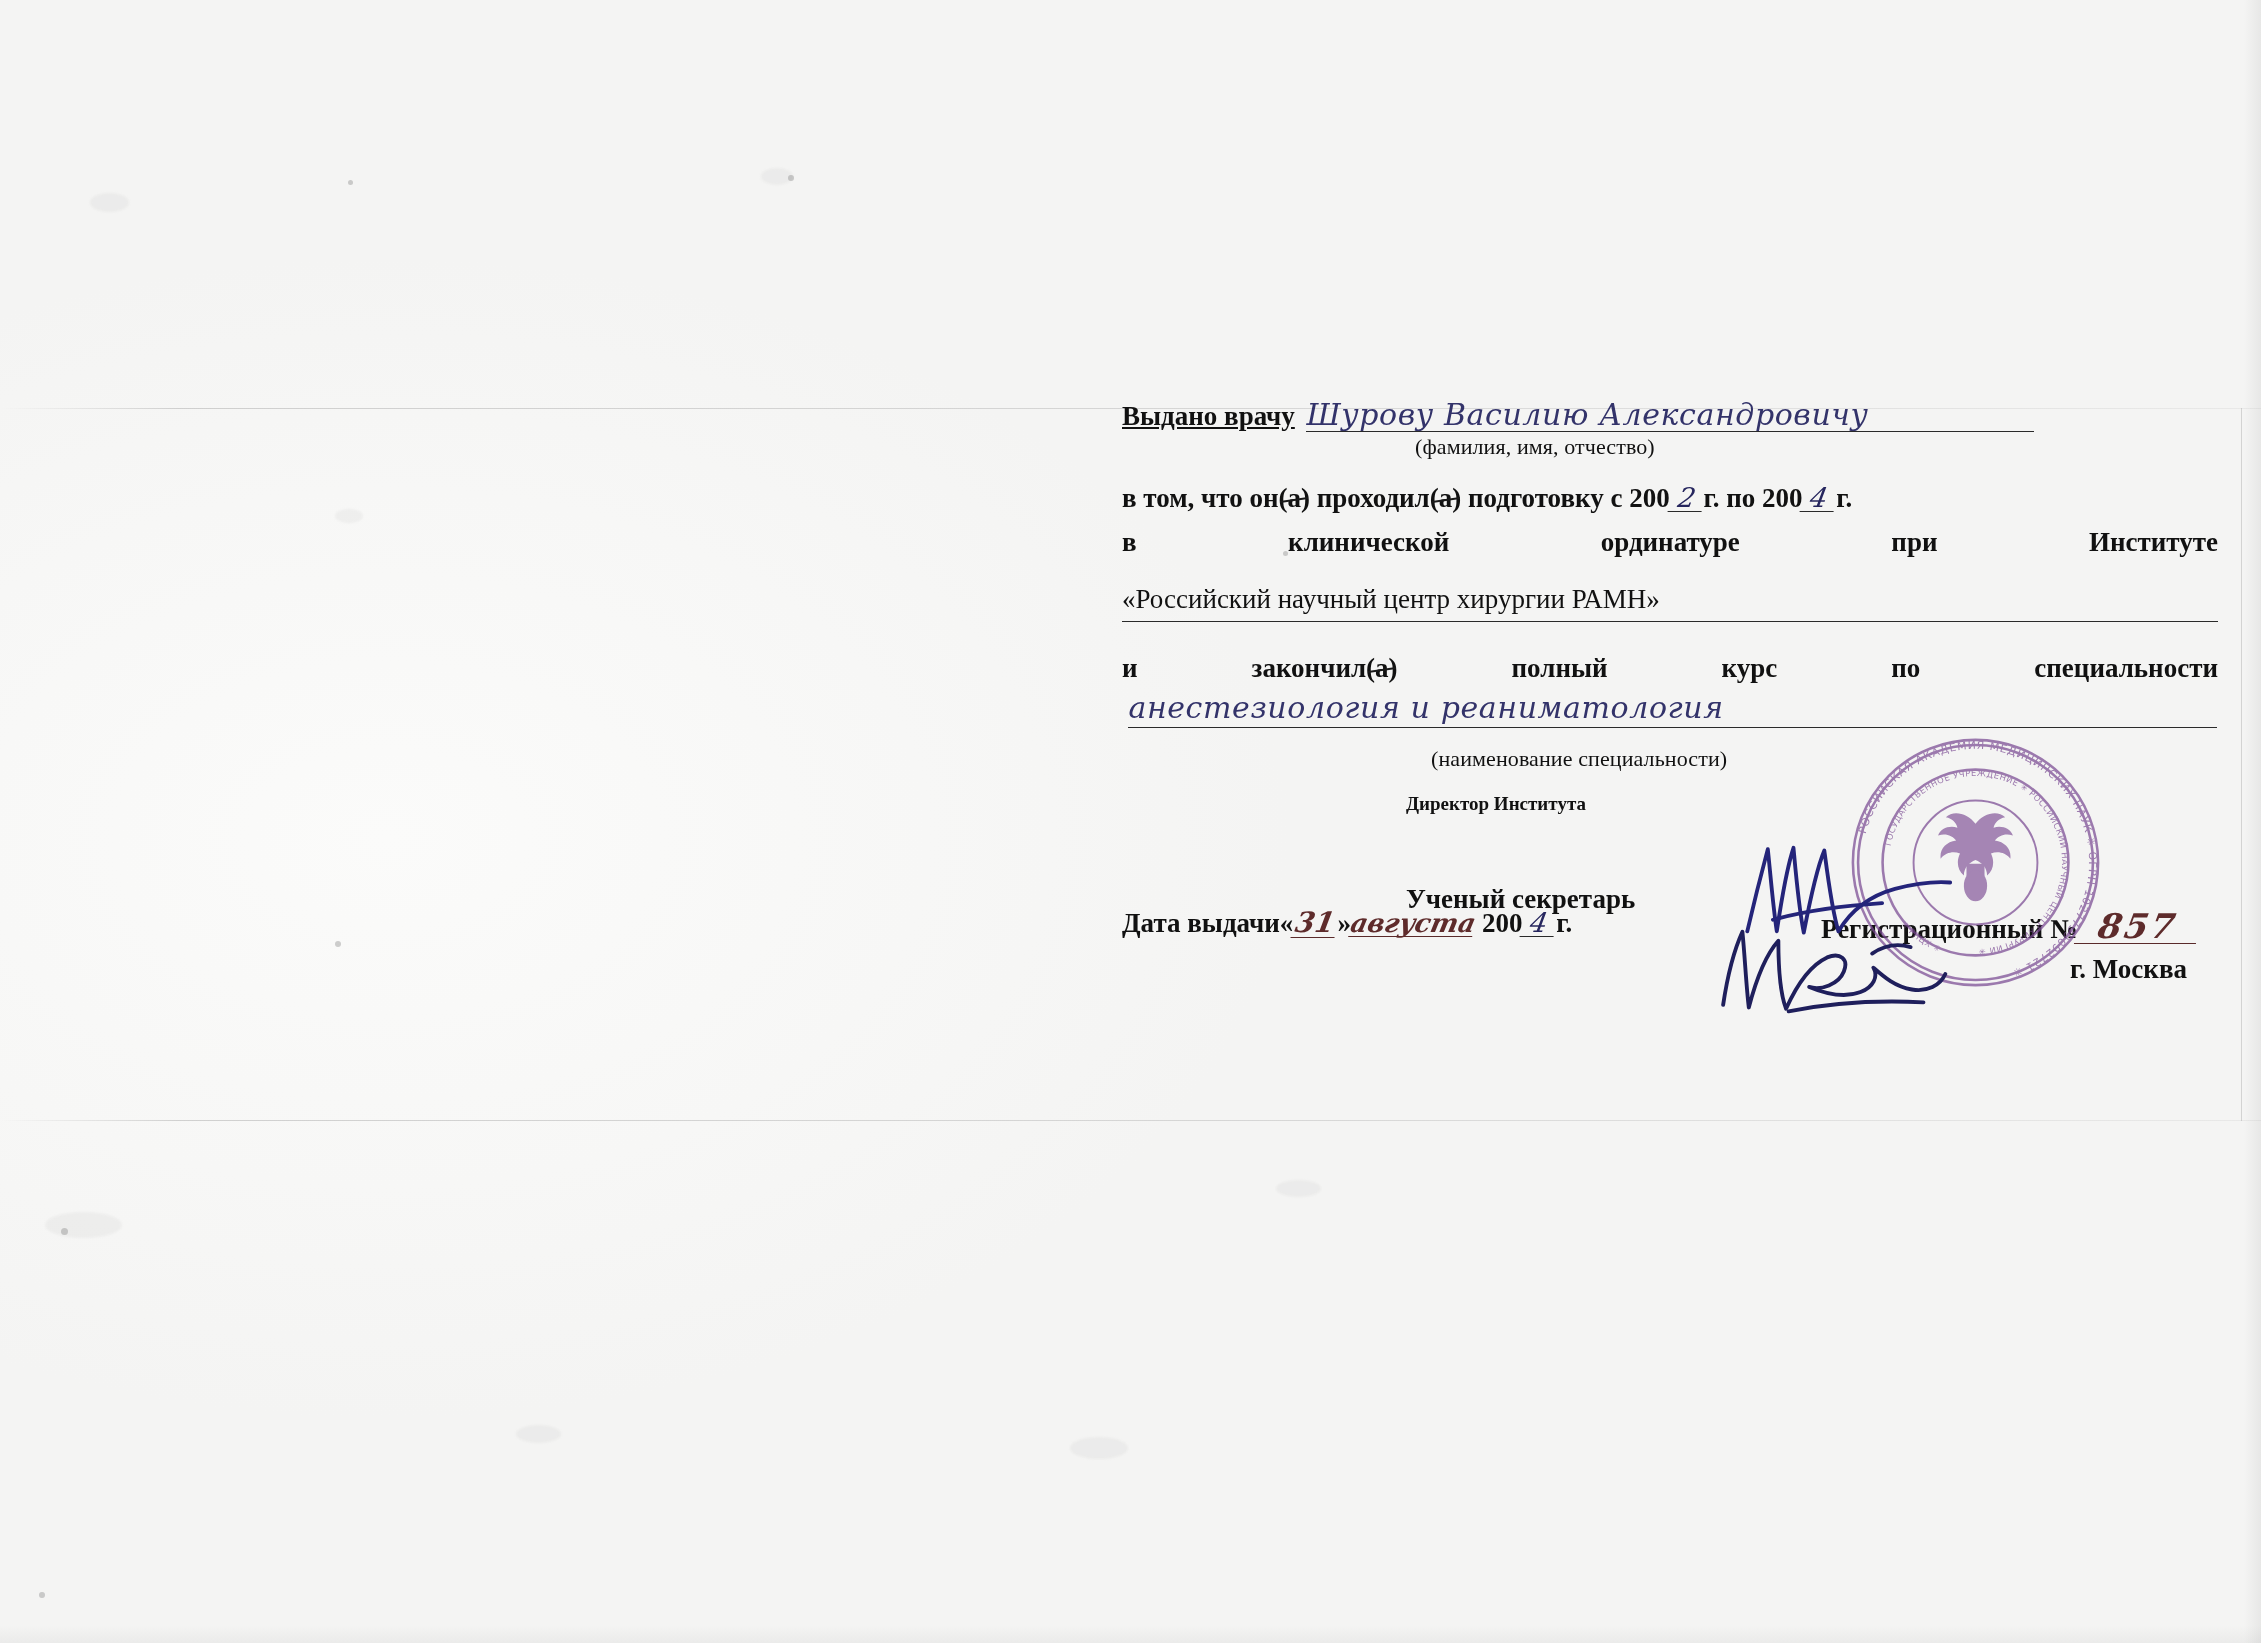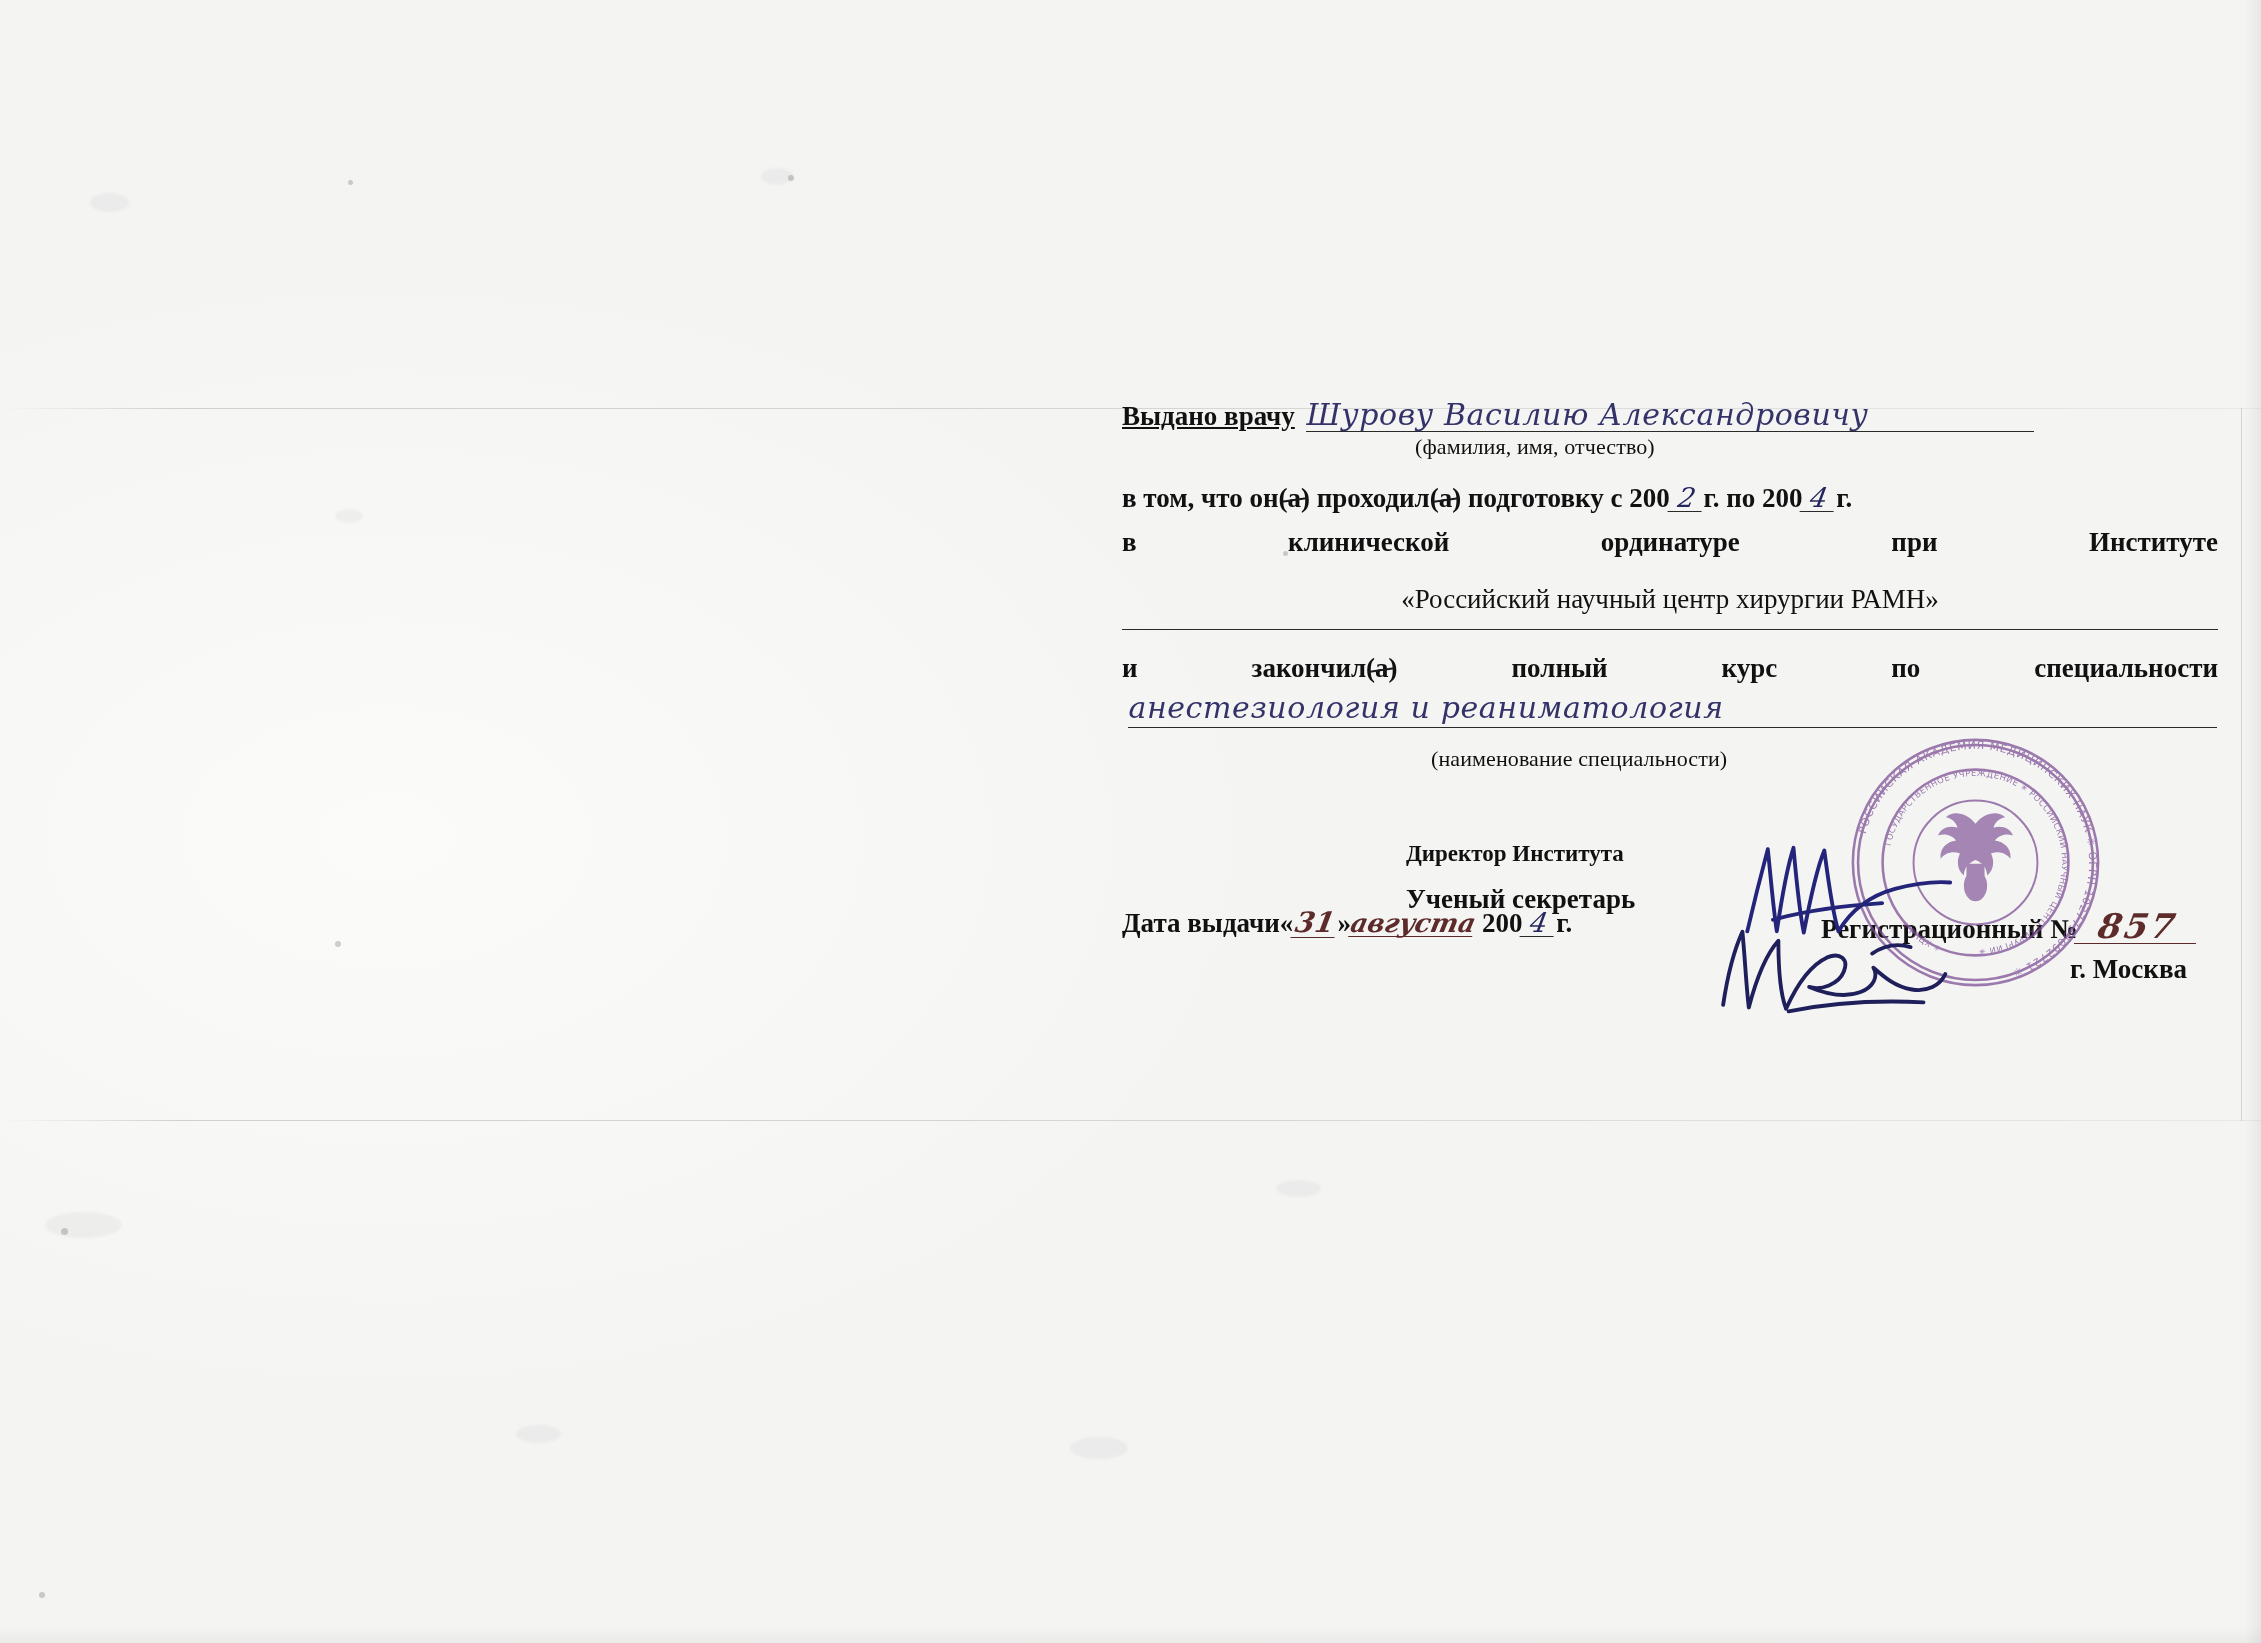--- a/index.html
+++ b/index.html
@@ -147,23 +147,23 @@
     width: 1096px;
     display: flex;
     justify-content: space-between;
   }
 
   .l-institute {
     position: absolute;
     left: 0; top: 186px;
     width: 1096px;
     border-bottom: 1.3px solid #2a2a2a;
-    text-align: center;
-    font-size: 27px;
-    padding-bottom: 16px;
+    text-align: left;
+    font-size: 27px;
+    padding-bottom: 8px;
   }
 
   .l-finished {
     position: absolute;
     left: 0; top: 255px;
     font-weight: bold;
     font-size: 27px;
     width: 1096px;
     display: flex;
     justify-content: space-between;
@@ -180,22 +180,21 @@
   .l-spec-caption {
     position: absolute;
     left: 309px; top: 348px;
     font-size: 22px;
   }
 
   .l-director {
     position: absolute;
     left: 284px; top: 394px;
     font-weight: bold;
-    font-size: 23px;
-    margin-top: 48px;
+    font-size: 19px;
   }
   .l-secretary {
     position: absolute;
     left: 284px; top: 443px;
     font-weight: bold;
     font-size: 27px;
     margin-top: 43px;
   }
 
   .l-date {

